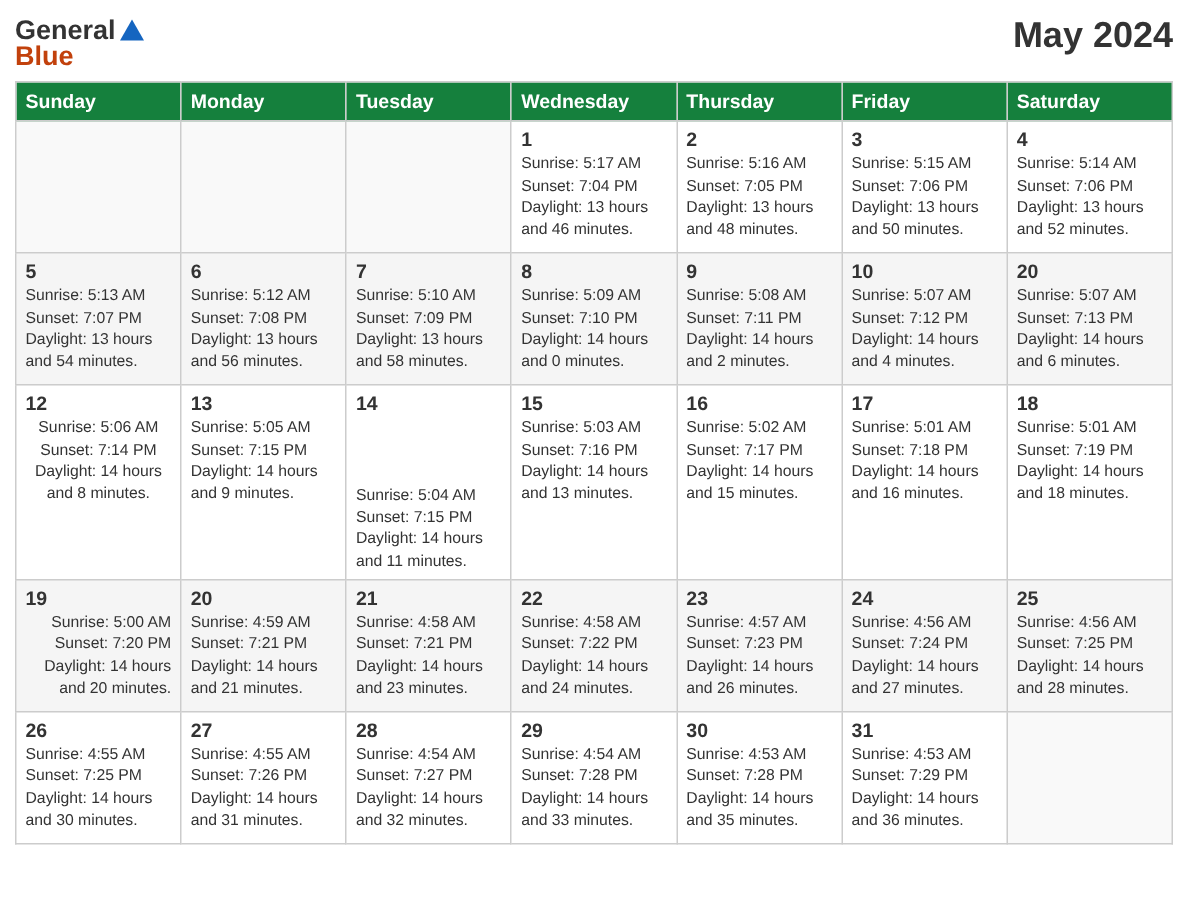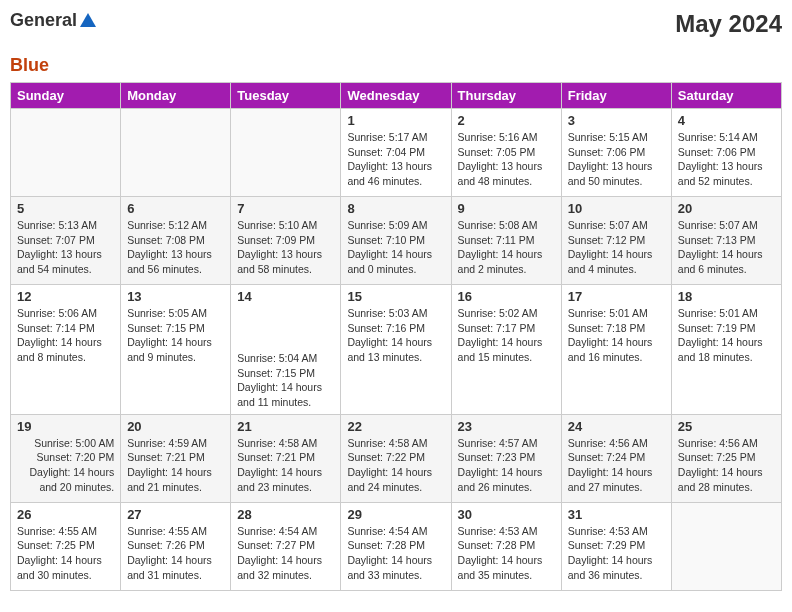--- a/index.html
+++ b/index.html
@@ -13,41 +13,40 @@
     .header-area {
       display: flex;
       justify-content: space-between;
       align-items: flex-start;
       margin-bottom: 6px;
     }
     .logo {
       display: flex;
       flex-direction: column;
       align-items: flex-start;
-      gap: 28px;
     }
     .title-area {
       text-align: right;
     }
     .month-title {
       font-size: 24px;
       font-weight: bold;
       color: #333;
     }
     .location-title {
       font-size: 16px;
       color: #333;
     }
     table {
       width: 100%;
       border-collapse: collapse;
       table-layout: fixed;
     }
     thead tr th {
-      background-color: #a21caf;
+      background-color: #15803d;
       color: #fff;
       text-align: left;
       padding: 5px 6px;
       font-size: 13px;
       border: 1px solid #ccc;
     }
     tbody tr td {
       border: 1px solid #ccc;
       vertical-align: top;
       padding: 4px 6px;
@@ -184,21 +183,21 @@
           <span class="day-number">20</span>
           <div class="day-info" style="white-space: pre-line;">Sunrise: 5:07 AM
 Sunset: 7:13 PM
 Daylight: 14 hours
 and 6 minutes.</div>
         </td>
       </tr>
       <tr>
         <td>
           <span class="day-number">12</span>
-          <div class="day-info" style="white-space: pre-line;">Sunrise: 5:06 AM
+          <div class="day-info" style="white-space: pre-line; text-align: center;">Sunrise: 5:06 AM
 Sunset: 7:14 PM
 Daylight: 14 hours
 and 8 minutes.</div>
         </td>
         <td>
           <span class="day-number">13</span>
           <div class="day-info" style="white-space: pre-line;">Sunrise: 5:05 AM
 Sunset: 7:15 PM
 Daylight: 14 hours
 and 9 minutes.</div>

